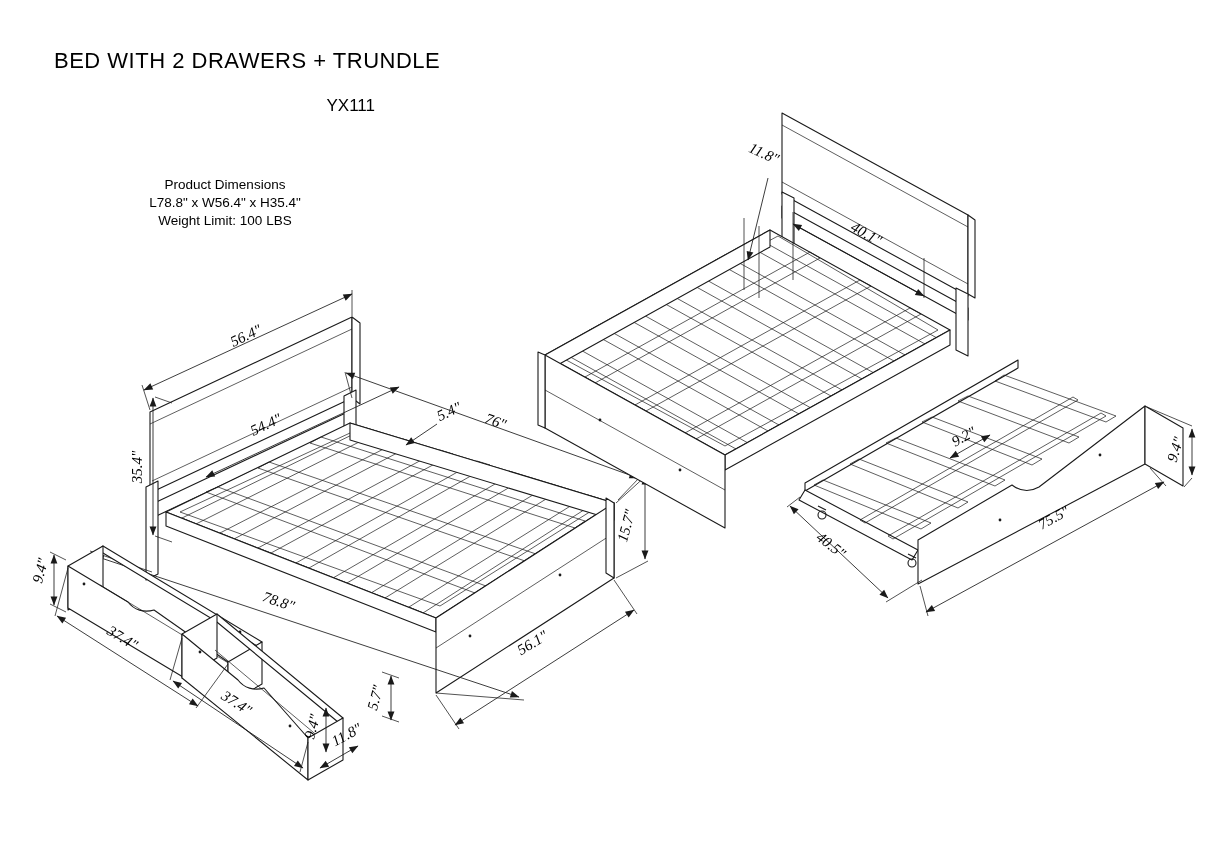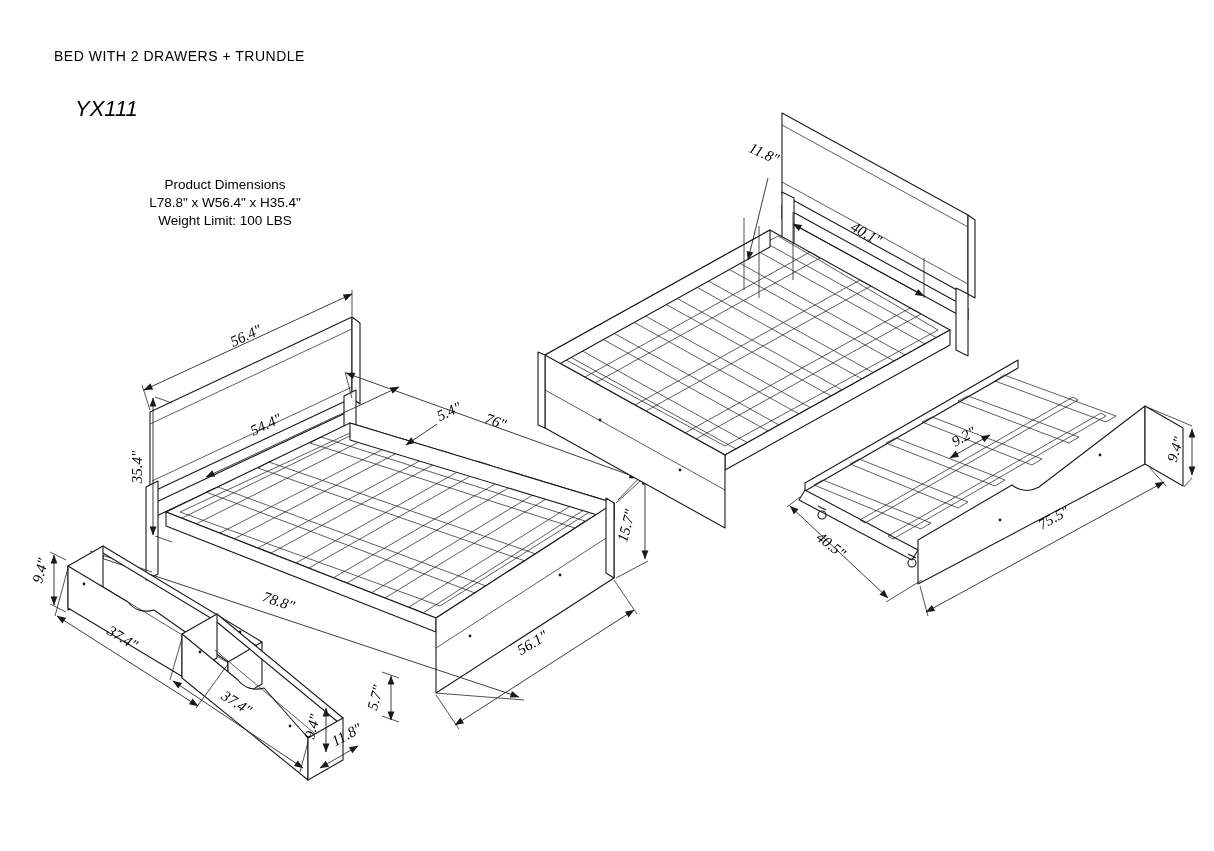--- a/index.html
+++ b/index.html
@@ -1,19 +1,19 @@
 <!DOCTYPE html>
 <html><head>
 <meta charset="utf-8">
 <style>
   html,body{margin:0;padding:0;background:#fff;}
   #stage{position:relative;width:1214px;height:851px;background:#ffffff;overflow:hidden;
          font-family:"Liberation Sans", sans-serif;color:#000;}
-  .title{position:absolute;left:54px;top:48px;font-size:14px;letter-spacing:0.5px;}
-  .model{position:absolute;left:75px;top:96px;width:300px;text-align:left;font-size:22px;font-style:italic;}
+  .title{position:absolute;left:54px;top:48px;font-size:22px;letter-spacing:0.5px;}
+  .model{position:absolute;left:75px;top:96px;width:300px;text-align:right;font-size:17px;}
   .spec{position:absolute;left:75px;top:132px;width:300px;text-align:center;font-size:13.5px;line-height:18px;margin-top:44px;}
   svg{position:absolute;left:0;top:0;}
   .ln{stroke:#1a1a1a;stroke-width:1.1;fill:none;stroke-linejoin:round;}
   .face{stroke:#1a1a1a;stroke-width:1.1;fill:#ffffff;stroke-linejoin:round;}
   .thin{stroke:#1a1a1a;stroke-width:0.7;fill:none;}
   .ext{stroke:#1a1a1a;stroke-width:0.75;fill:none;}
   .dim{stroke:#1a1a1a;stroke-width:0.85;fill:none;
        marker-start:url(#arr);marker-end:url(#arr);}
   .leader{stroke:#1a1a1a;stroke-width:0.85;fill:none;marker-end:url(#arr);}
   .dimtxt{font-family:"Liberation Serif", serif;font-style:italic;font-size:15px;fill:#000;}

